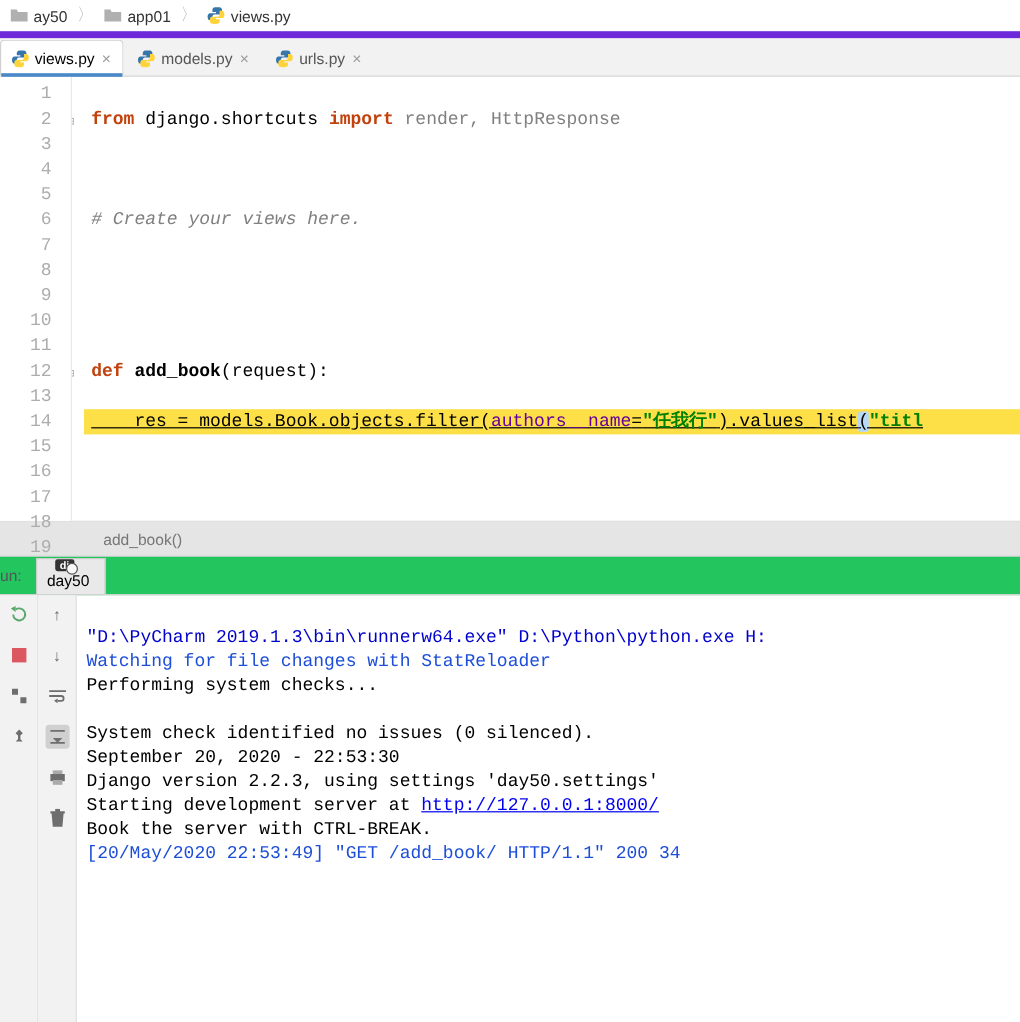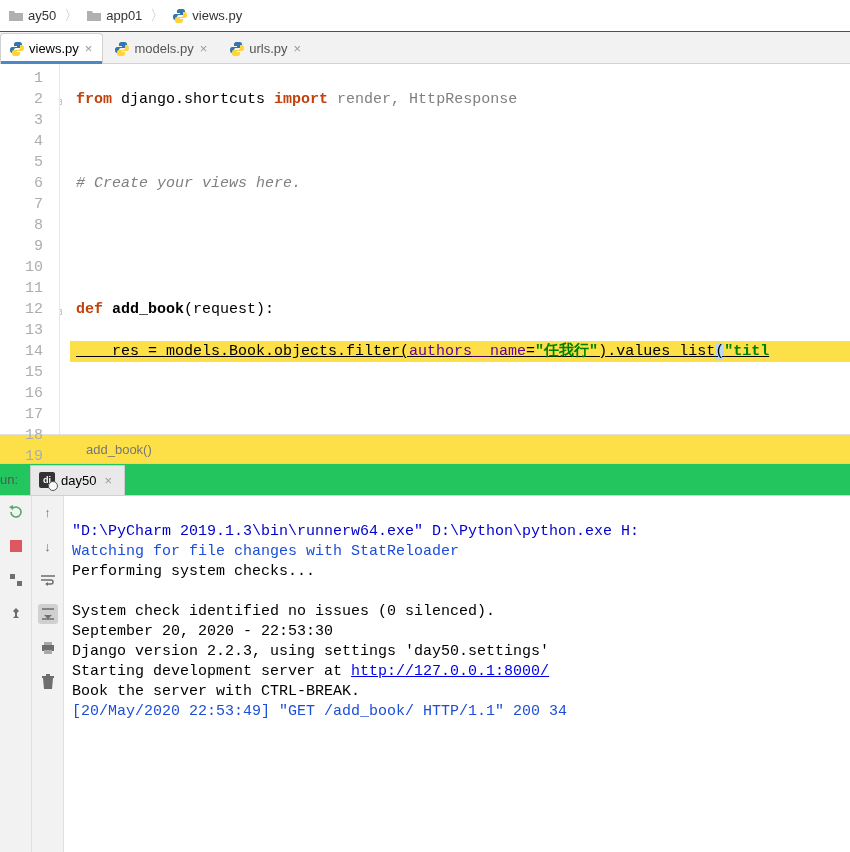--- a/index.html
+++ b/index.html
@@ -1,38 +1,38 @@
 <!DOCTYPE html>
 <html><head>
 <meta charset="utf-8">
 <style>
 * { margin:0; padding:0; box-sizing:border-box; }
 body { font-family:"Segoe UI",Arial,sans-serif; font-size:13px; background:#fff; width:850px; height:852px; overflow:hidden; color:#000; }
-.breadcrumb { height:32px; display:flex; align-items:center; padding:0 4px; border-bottom:1px solid #6d28d9; background:#fff; }
+.breadcrumb { height:32px; display:flex; align-items:center; padding:0 4px; border-bottom:6px solid #6d28d9; background:#fff; }
 .breadcrumb .sep { color:#bbb; margin:0 4px; font-size:14px; }
 .breadcrumb .crumb { display:flex; align-items:center; color:#333; padding:2px 4px; }
 .tabs { height:32px; display:flex; align-items:flex-end; background:#f2f2f2; border-bottom:1px solid #d1d1d1; }
 .tab { height:30px; display:flex; align-items:center; padding:0 10px 0 8px; margin-right:2px; font-size:13px; color:#555; border:1px solid transparent; border-bottom:none; position:relative; }
 .tab.active { background:#fff; border-color:#d1d1d1; color:#000; border-top-left-radius:4px; border-top-right-radius:4px; }
 .tab .close-x { margin-left:6px; color:#999; font-size:13px; }
 .editor { display:flex; height:370px; background:#fff; font-family:Consolas,"Courier New",monospace; font-size:15px; }
 .gutter { width:60px; text-align:right; color:#adadad; padding:4px 16px 0 0; line-height:21px; user-select:none; background:#fff; border-right:1px solid #e8e8e8;}
 .code { flex:1; padding:4px 0 0 10px; line-height:21px; white-space:pre; overflow:hidden; position:relative;}
 .code .row { position:relative; padding-left:6px; }
 .code .fold { position:absolute; left:-14px; top:3px; color:#b0b0b0; font-size:10px; }
 .kw { color:#c2410c; font-weight:bold; }
 .comment { color:#808080; font-style:italic; }
 .str { color:#008000; font-weight:bold; }
 .kwarg { color:#660099; }
 .hl { background:#fde047; display:inline-block; width:100%;text-decoration:underline; }
 .caret-bg { background:#b8d8f7; border-radius:2px; }
-.context-bar { height:30px; background:#fde047; border-top:1px solid #e0e0e0; border-bottom:1px solid #d1d1d1; padding-left:86px; display:flex; align-items:center; color:#777; font-size:13px; }
+.context-bar { height:30px; background:#e5e5e5; border-top:1px solid #e0e0e0; border-bottom:1px solid #d1d1d1; padding-left:86px; display:flex; align-items:center; color:#777; font-size:13px; }
 .run-bar { height:32px; display:flex; align-items:center; border-bottom:1px solid #d1d1d1; background:#22c55e; }
 .run-label { color:#555; padding:0 8px 0 0; }
-.run-tab { height:30px; display:flex; align-items:center; padding:0 12px 0 8px; background:#e9e9e9; border:1px solid #ccc; border-bottom:none; margin-left:4px; }
+.run-tab { height:30px; display:flex; align-items:center; padding:0 12px 0 8px; background:#e9e9e9; border:1px solid #ccc; border-bottom:none; margin-left:4px;flex-direction:column; }
 .run-tab .close-x { margin-left:8px; color:#999; }
 .run-body { display:flex; height:356px; }
 .run-toolbar { width:32px; background:#f2f2f2; border-right:1px solid #e0e0e0; display:flex; flex-direction:column; align-items:center; padding-top:6px; gap:14px; }
 .run-toolbar2 { width:32px; background:#f2f2f2; border-right:1px solid #e0e0e0; display:flex; flex-direction:column; align-items:center; padding-top:6px; gap:14px; }
 .tb-icon { width:20px; height:20px; display:flex; align-items:center; justify-content:center; color:#6e6e6e; cursor:pointer; }
 .tb-icon.pressed { background:#d0d0d0; border-radius:3px; }
 .square-red { width:12px; height:12px; background:#db5860; }
 .console { flex:1; padding:6px 8px; font-family:Consolas,"Courier New",monospace; font-size:15px; line-height:20px; white-space:pre; overflow:hidden; }
 .c-blue { color:#0000cc; }
 .c-maroon { color:#1d4ed8; }

